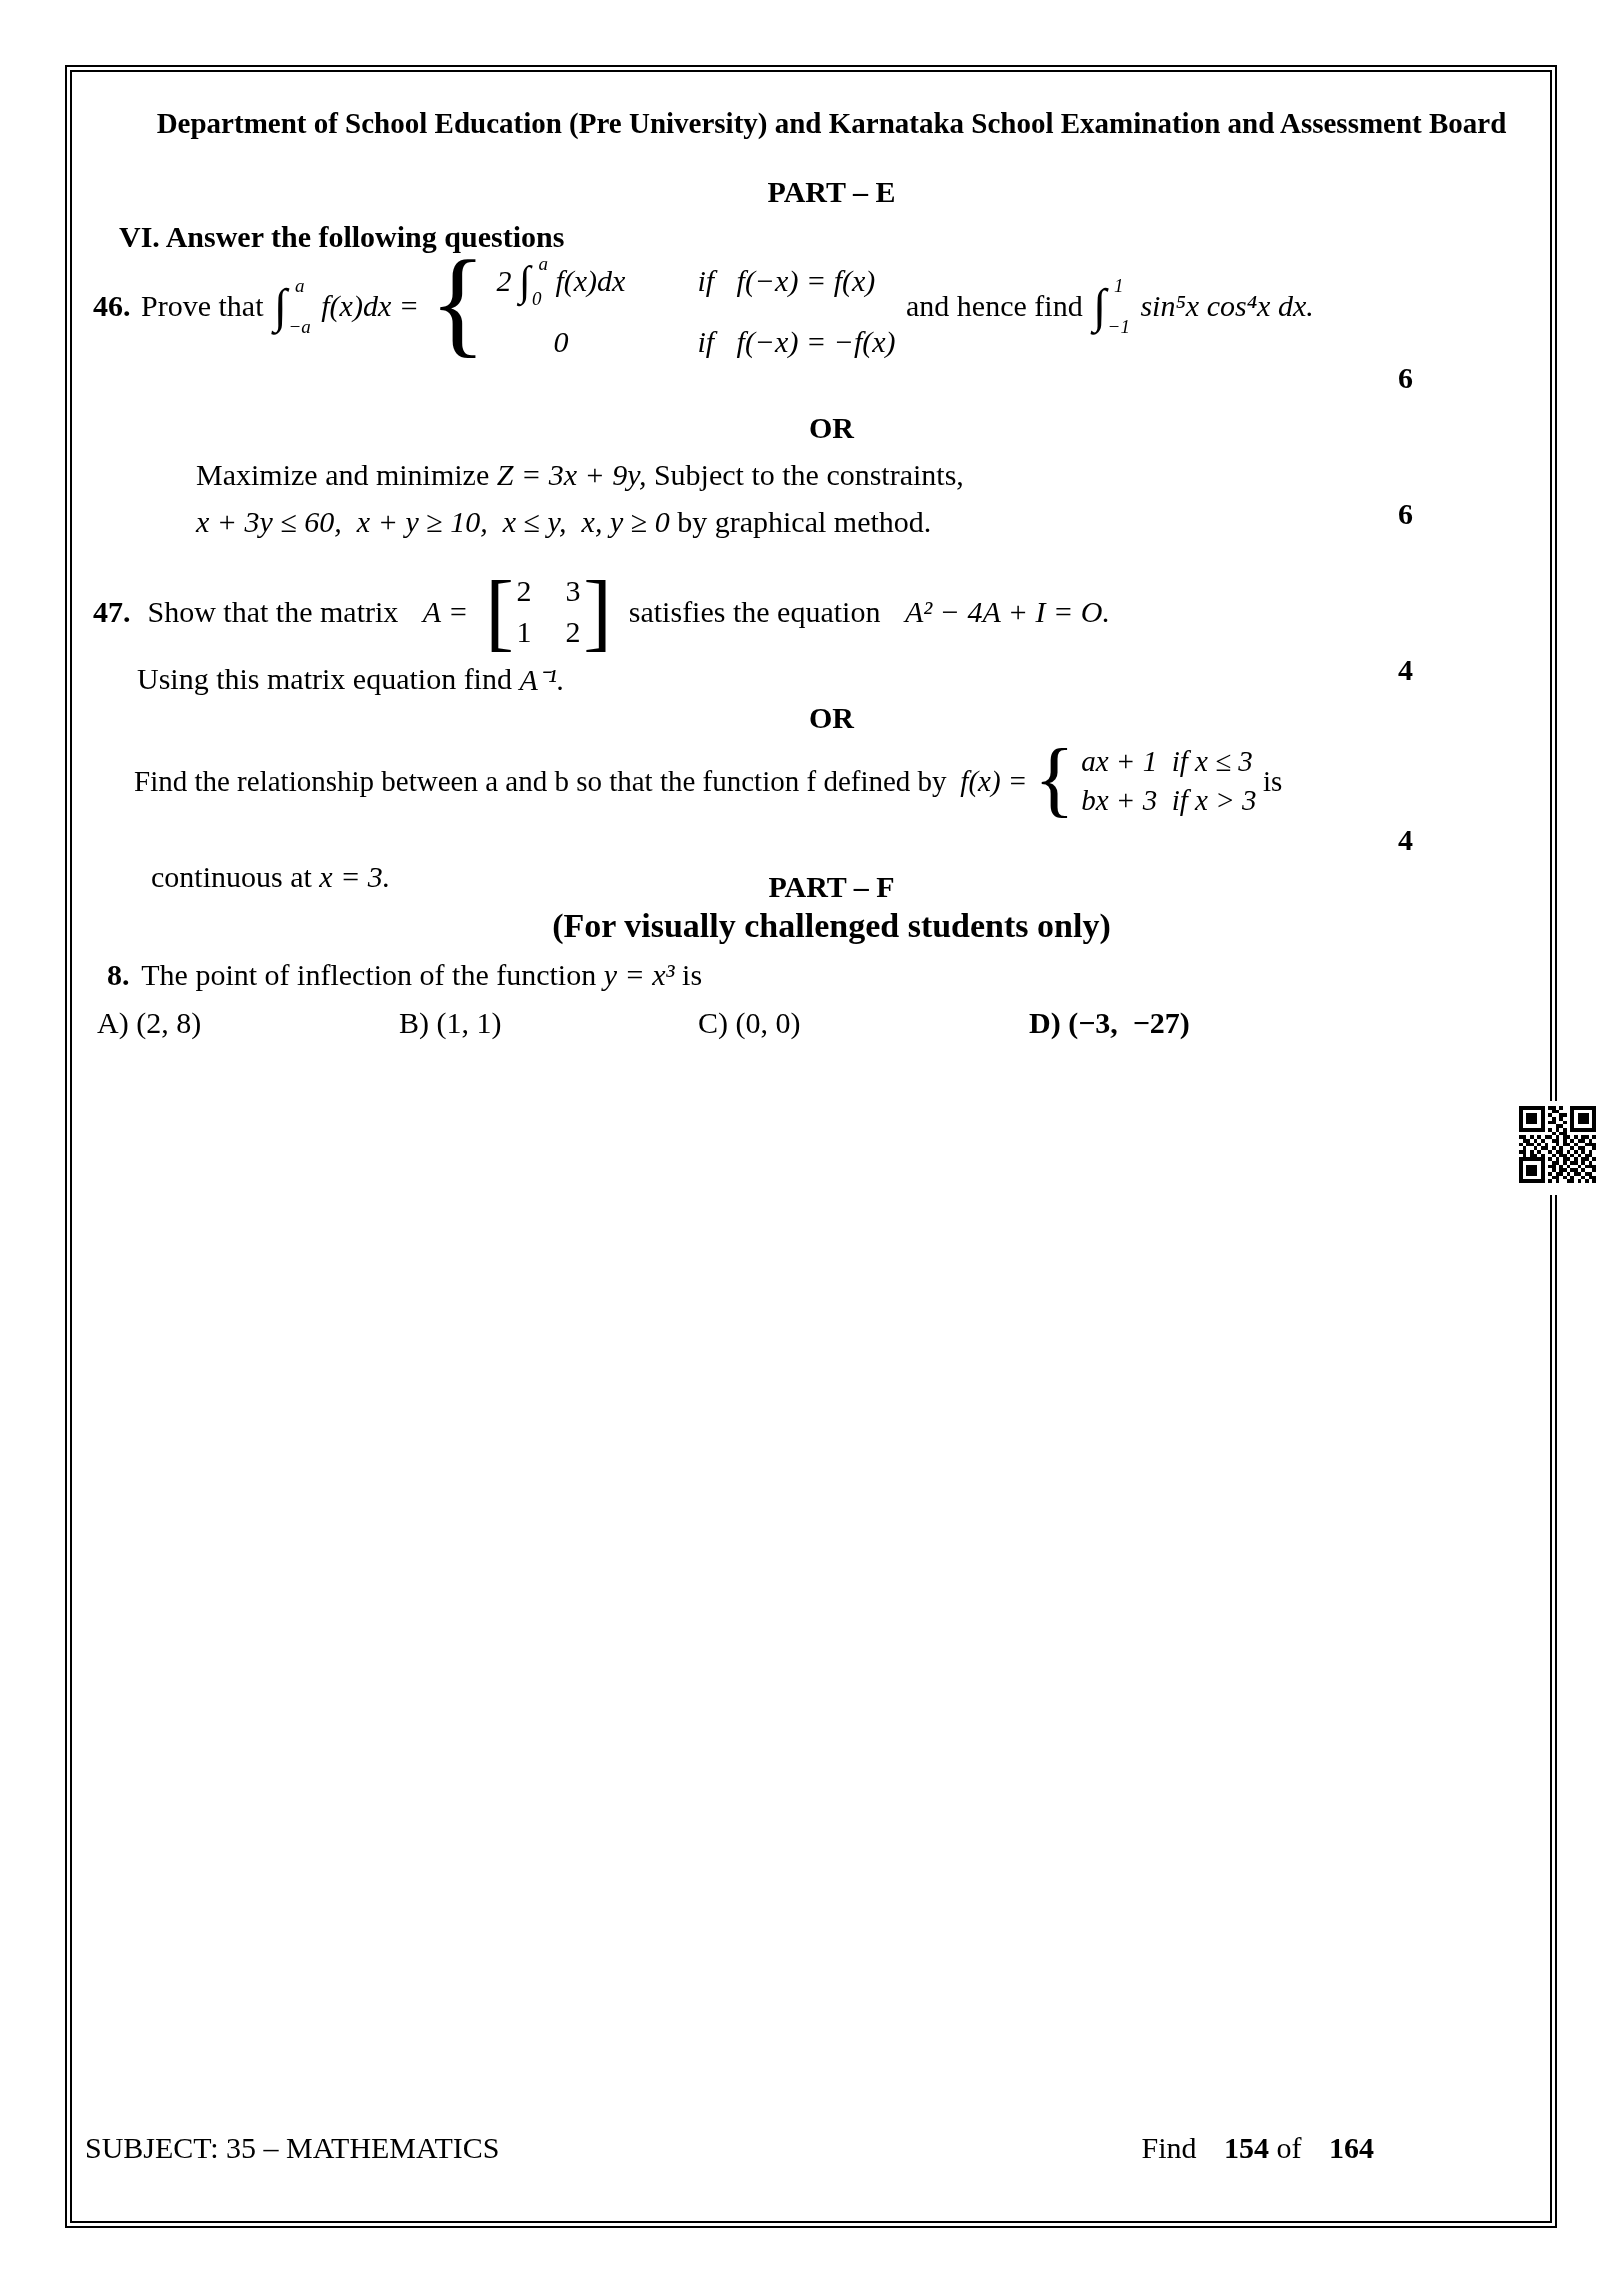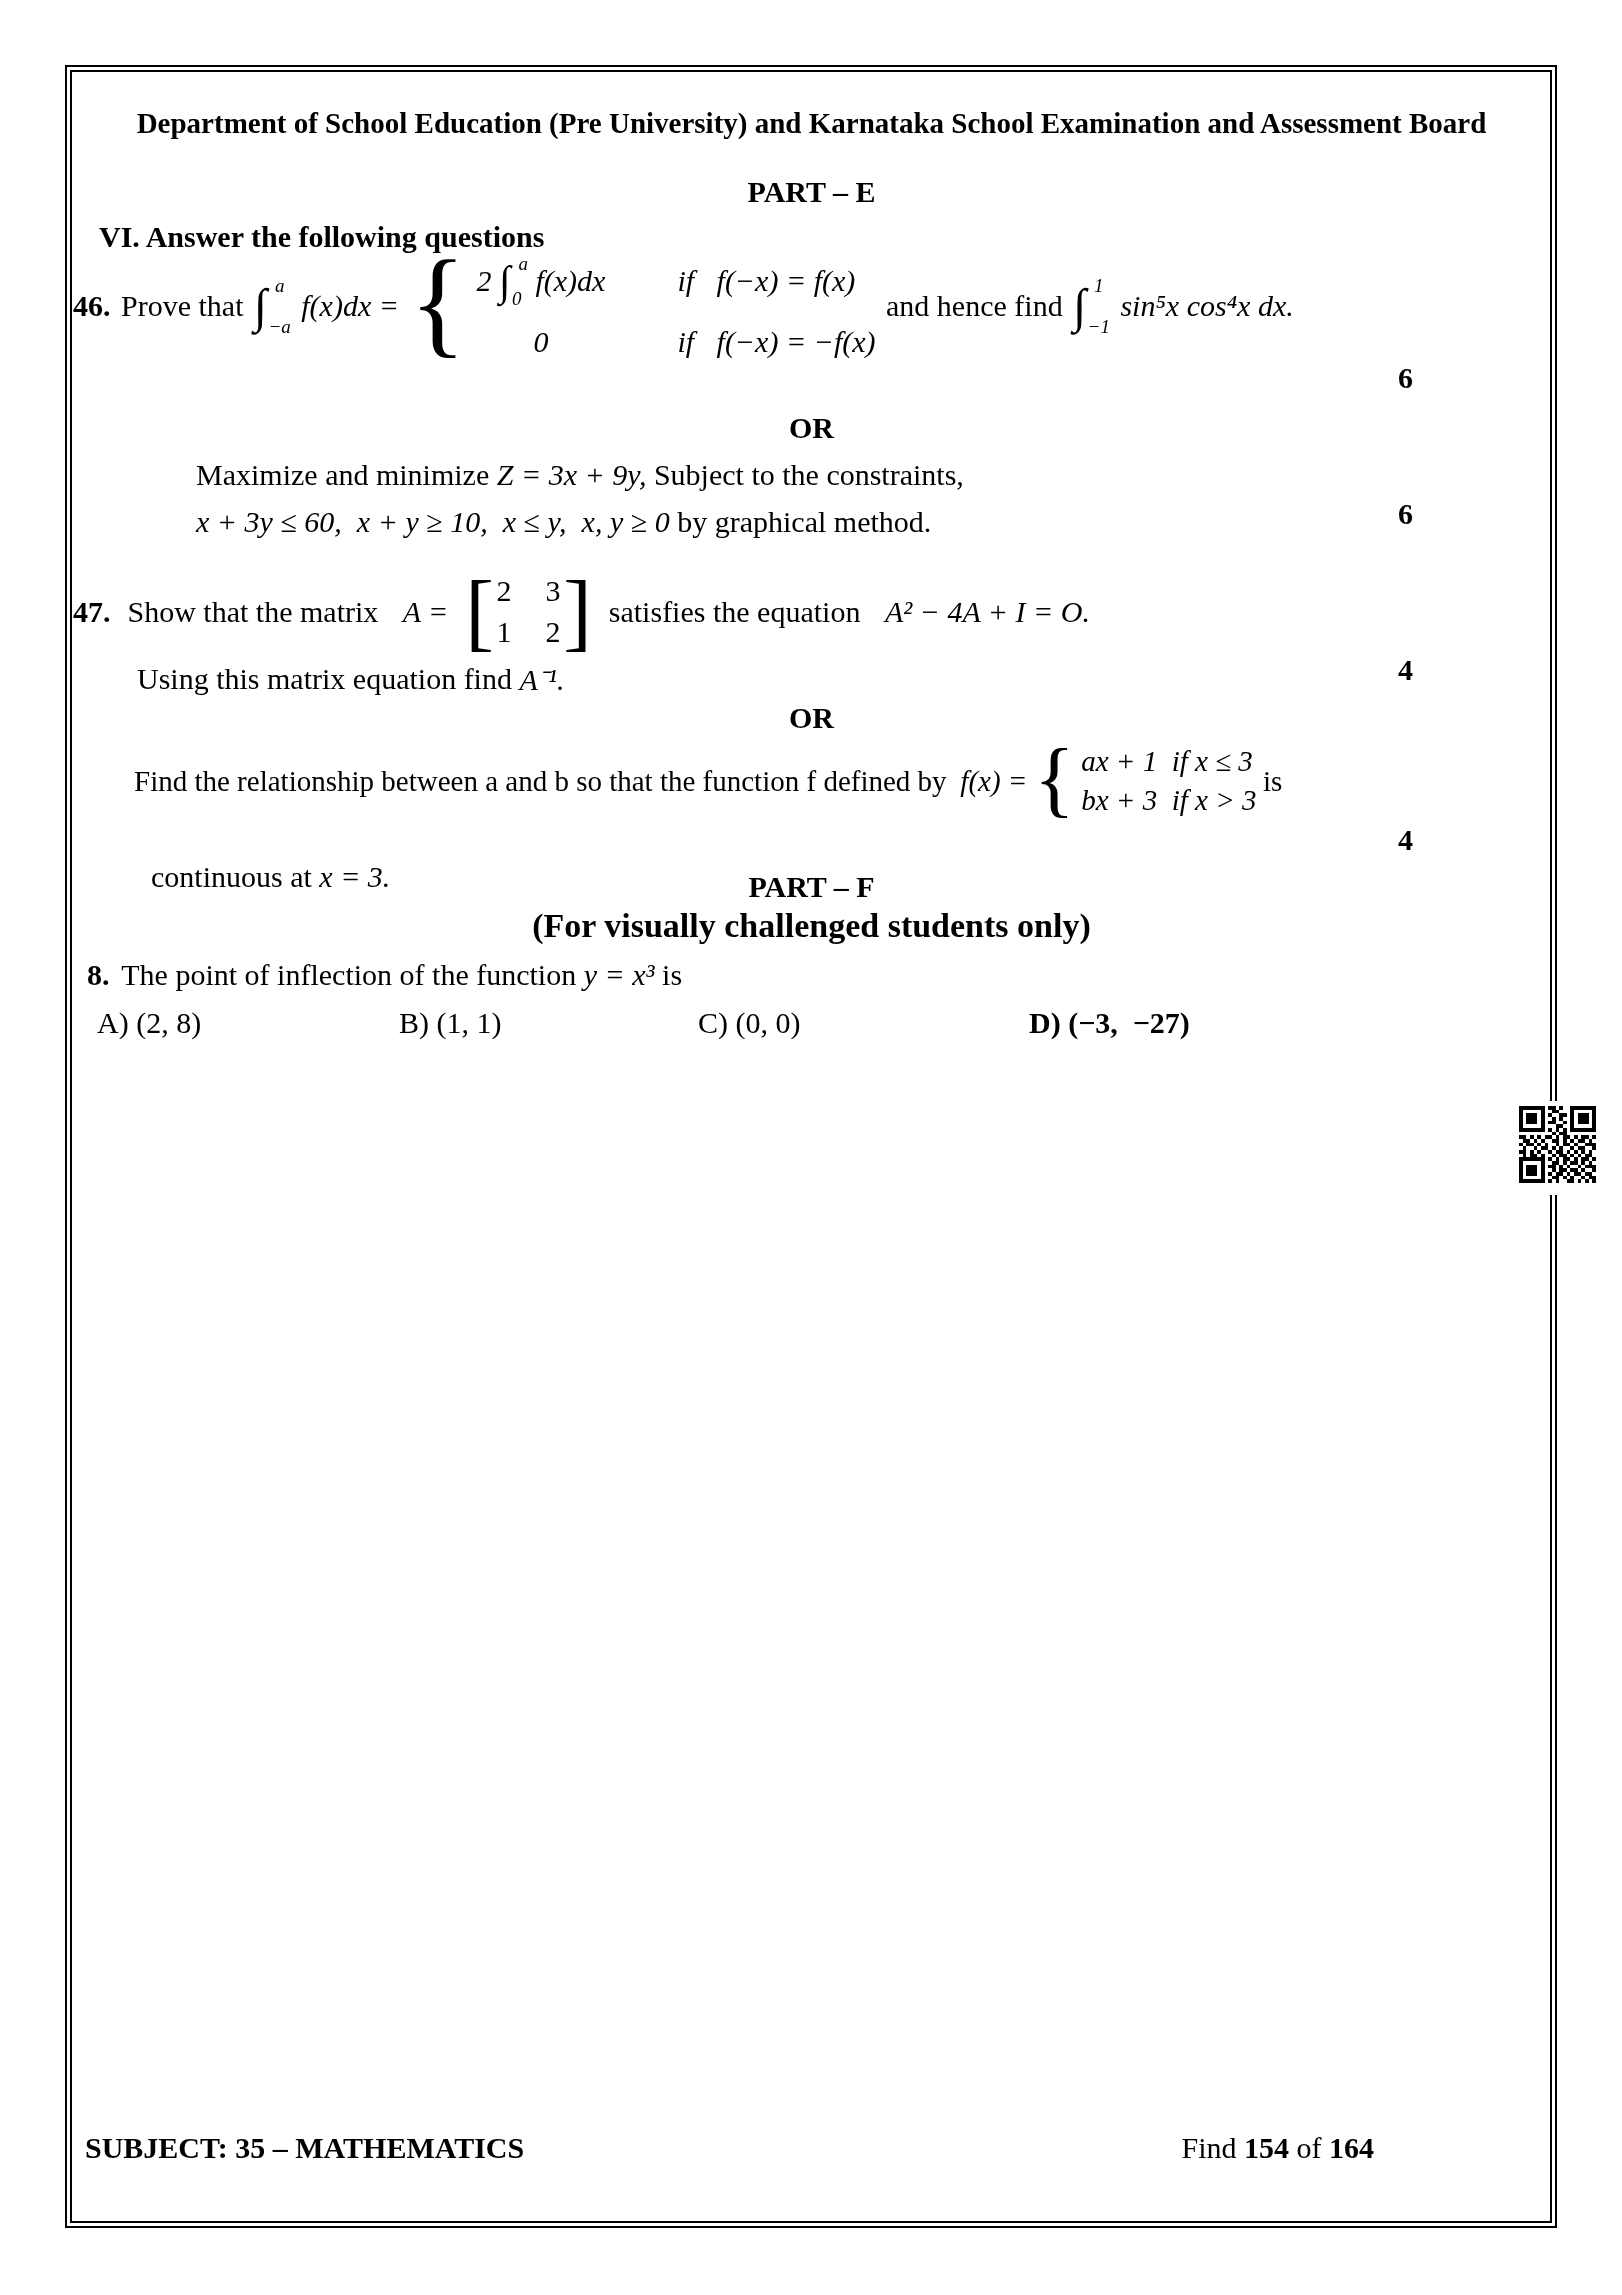--- a/index.html
+++ b/index.html
@@ -1,20 +1,20 @@
 <!DOCTYPE html>
 <html style="font-size:10.5px"><head>
 <meta charset="utf-8">
 <style>
   html,body{margin:0;padding:0;background:#fff;}
   .page{position:relative;width:1622px;height:2295px;background:#fff;color:#000;
         font-family:"Liberation Serif", serif;font-size:30px;overflow:hidden;}
   .frame{position:absolute;left:65px;top:65px;width:1478px;height:2149px;
          border:7.2px double #000;pointer-events:none;}
-  .b{font-weight:bold;}
+  .b{font-weight:bold;padding-left:20px;}
   .m{font-style:italic;}
   .center{position:absolute;left:65px;width:1493px;text-align:center;}
   .row{position:absolute;display:flex;align-items:center;white-space:pre;}
   .marks{position:absolute;left:1348px;width:65px;text-align:right;font-weight:bold;}
   
   .ig{display:inline-flex;align-items:center;line-height:1;}
   .ig .sign{font-size:48px;line-height:1;font-family:"Liberation Serif","DejaVu Sans",serif;}
   .ig .bounds{display:inline-flex;flex-direction:column;justify-content:space-between;
               height:60px;font-size:19px;font-style:italic;margin-left:1.3px;}
   .ig .up{align-self:flex-start;margin-left:6.5px;}
@@ -387,16 +387,16 @@
         <rect x="8" y="20" width="1" height="1"></rect>
         <rect x="10" y="20" width="1" height="1"></rect>
         <rect x="13" y="20" width="1" height="1"></rect>
         <rect x="14" y="20" width="1" height="1"></rect>
         <rect x="16" y="20" width="1" height="1"></rect>
         <rect x="18" y="20" width="1" height="1"></rect>
         <rect x="20" y="20" width="1" height="1"></rect>
       </svg>
   </div>
 
-  <div style="position:absolute;left:85px;top:2131px;font-weight:bold;">SUBJECT: 35 – MATHEMATICS</div>
+  <div style="position:absolute;left:85px;top:2131px;">SUBJECT: 35 – MATHEMATICS</div>
   <div class="footer-right"><span>Find </span><span class="b">154</span><span> of </span><span class="b">164</span></div>
 </div>
 
 
 </body></html>

